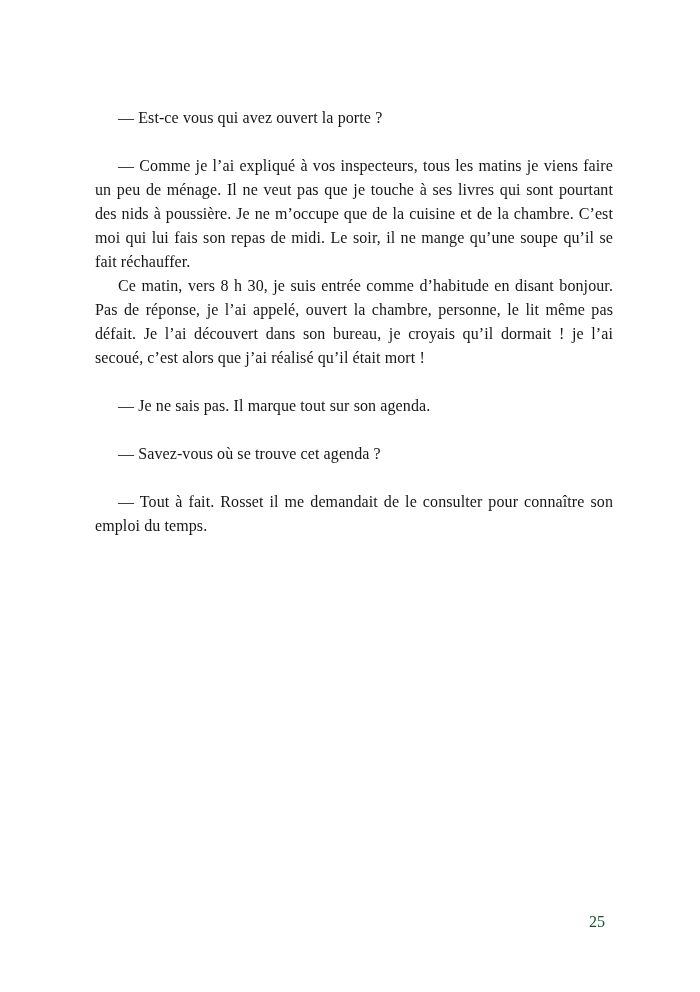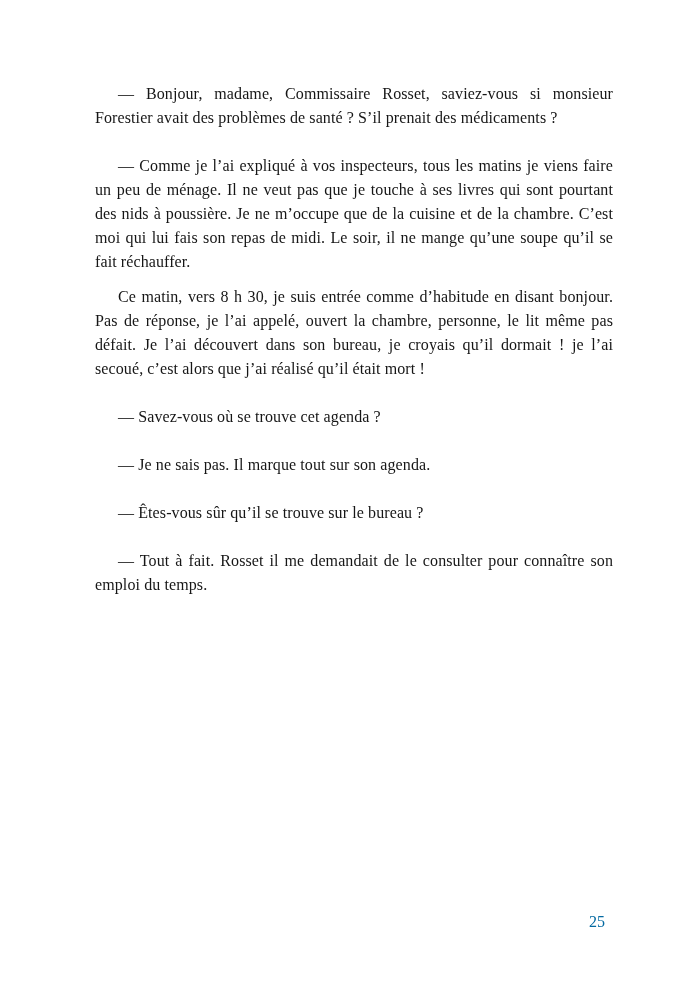--- a/index.html
+++ b/index.html
@@ -31,42 +31,41 @@
     letter-spacing: 0.1px;
   }
   .text-block p {
     margin: 24px 0 0 0;
     text-indent: 23px;
   }
   .text-block p.first {
     margin-top: 0;
   }
   .text-block p.continuation {
-    margin-top: 11px;
+    margin-top: 0;
   }
   .page-number {
     position: absolute;
     top: 910px;
     right: 95px;
     font-size: 16px;
     line-height: 24px;
-    color: #0369a1;
+    color: #14532d;
     text-align: right;
   }
 </style>
 </head>
 <body>
 
 <div class="book-page">
 
   <div class="text-block">
-    <p class="first">— Bonjour, madame, Commissaire Rosset, saviez-vous si monsieur Forestier avait des problèmes de santé&nbsp;? S’il prenait des médicaments&nbsp;?</p>
+    <p>— Est-ce vous qui avez ouvert la porte&nbsp;?</p>
     <p>— Comme je l’ai expliqué à vos inspecteurs, tous les matins je viens faire un peu de ménage. Il ne veut pas que je touche à ses livres qui sont pourtant des nids à poussière. Je ne m’occupe que de la cuisine et de la chambre. C’est moi qui lui fais son repas de midi. Le soir, il ne mange qu’une soupe qu’il se fait réchauffer.</p>
     <p class="continuation">Ce matin, vers 8 h 30, je suis entrée comme d’habitude en disant bonjour. Pas de réponse, je l’ai appelé, ouvert la chambre, personne, le lit même pas défait. Je l’ai découvert dans son bureau, je croyais qu’il dormait&nbsp;! je l’ai secoué, c’est alors que j’ai réalisé qu’il était mort&nbsp;!</p>
+    <p>— Je ne sais pas. Il marque tout sur son agenda.</p>
     <p>— Savez-vous où se trouve cet agenda&nbsp;?</p>
-    <p>— Je ne sais pas. Il marque tout sur son agenda.</p>
-    <p>— Êtes-vous sûr qu’il se trouve sur le bureau&nbsp;?</p>
     <p>— Tout à fait. Rosset il me demandait de le consulter pour connaître son emploi du temps.</p>
   </div>
 
   <div class="page-number">25</div>
 
 </div>
 
 </body></html>

